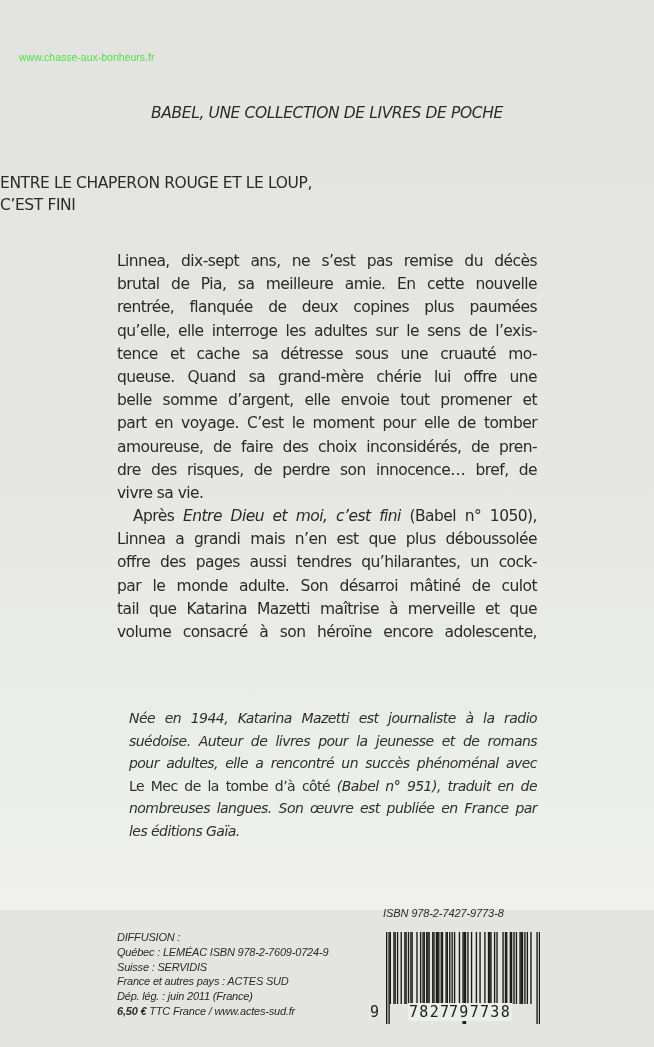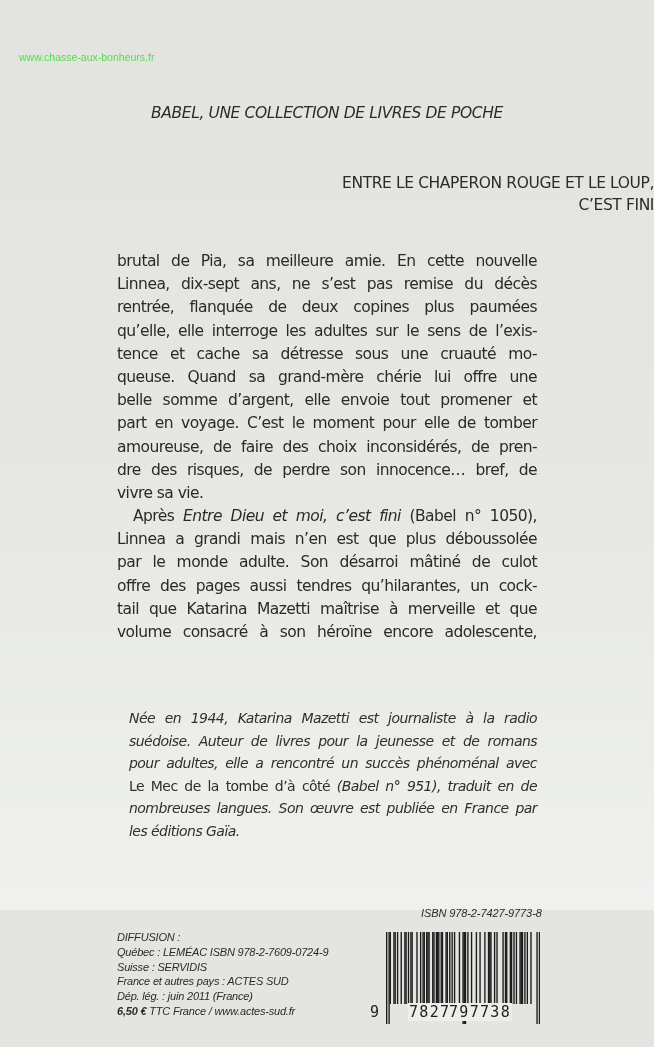--- a/index.html
+++ b/index.html
@@ -40,21 +40,21 @@
       font-size: 15.5px;
       letter-spacing: -0.4px;
       color: #2b2b2b;
       font-style: italic;
     }
     .headline {
       position: absolute;
       left: 0;
       width: 654px;
       top: 172px;
-      text-align: right;
+      text-align: left;
       font-family: "DejaVu Sans", sans-serif;
       font-size: 15.5px;
       line-height: 22px;
       letter-spacing: -0.4px;
       color: #2b2b2b;
     }
     .headline span { display: block; }
     .blurb {
       position: absolute;
       left: 117px;
@@ -93,21 +93,21 @@
       text-align: justify;
       text-align-last: justify;
       white-space: nowrap;
       height: 22.5px;
       margin-left: 12px;
     }
     .bio .line.last { text-align-last: left; }
     em, .it { font-style: italic; }
     .isbn-top {
       position: absolute;
-      left: 421px;
+      left: 383px;
       top: 907px;
       font-family: "Liberation Sans", sans-serif;
       font-style: italic;
       font-size: 11px;
       color: #2a2a2a;
       letter-spacing: -0.1px;
     }
     .diffusion {
       position: absolute;
       left: 117px;
@@ -158,36 +158,36 @@
   <div class="watermark">www.chasse-aux-bonheurs.fr</div>
 
   <div class="collection">BABEL, UNE COLLECTION DE LIVRES DE POCHE</div>
 
   <div class="headline">
     <span>ENTRE LE CHAPERON ROUGE ET LE LOUP,</span>
     <span>C’EST FINI</span>
   </div>
 
   <div class="blurb">
+    <span class="line">Linnea, dix-sept ans, ne s’est pas remise du décès</span>
     <span class="line">brutal de Pia, sa meilleure amie. En cette nouvelle</span>
-    <span class="line">Linnea, dix-sept ans, ne s’est pas remise du décès</span>
     <span class="line">rentrée, flanquée de deux copines plus paumées</span>
     <span class="line">qu’elle, elle interroge les adultes sur le sens de l’exis-</span>
     <span class="line">tence et cache sa détresse sous une cruauté mo-</span>
     <span class="line">queuse. Quand sa grand-mère chérie lui offre une</span>
     <span class="line">belle somme d’argent, elle envoie tout promener et</span>
     <span class="line">part en voyage. C’est le moment pour elle de tomber</span>
     <span class="line">amoureuse, de faire des choix inconsidérés, de pren-</span>
     <span class="line">dre des risques, de perdre son innocence… bref, de</span>
     <span class="line last">vivre sa vie.</span>
 
     <span class="line indent"><span>Après </span><span class="it">Entre Dieu et moi, c’est fini</span><span> (Babel n° 1050),</span></span>
     <span class="line">Linnea a grandi mais n’en est que plus déboussolée</span>
+    <span class="line">offre des pages aussi tendres qu’hilarantes, un cock-</span>
     <span class="line">par le monde adulte. Son désarroi mâtiné de culot</span>
-    <span class="line">offre des pages aussi tendres qu’hilarantes, un cock-</span>
     <span class="line">tail que Katarina Mazetti maîtrise à merveille et que</span>
     <span class="line">volume consacré à son héroïne encore adolescente,</span>
   </div>
 
   <div class="bio">
     <span class="line it">Née en 1944, Katarina Mazetti est journaliste à la radio</span>
     <span class="line it">suédoise. Auteur de livres pour la jeunesse et de romans</span>
     <span class="line it">pour adultes, elle a rencontré un succès phénoménal avec</span>
     <span class="line"><span>Le Mec de la tombe d’à côté</span><span class="it"> (Babel n° 951), traduit en de</span></span>
     <span class="line it">nombreuses langues. Son œuvre est publiée en France par</span>

